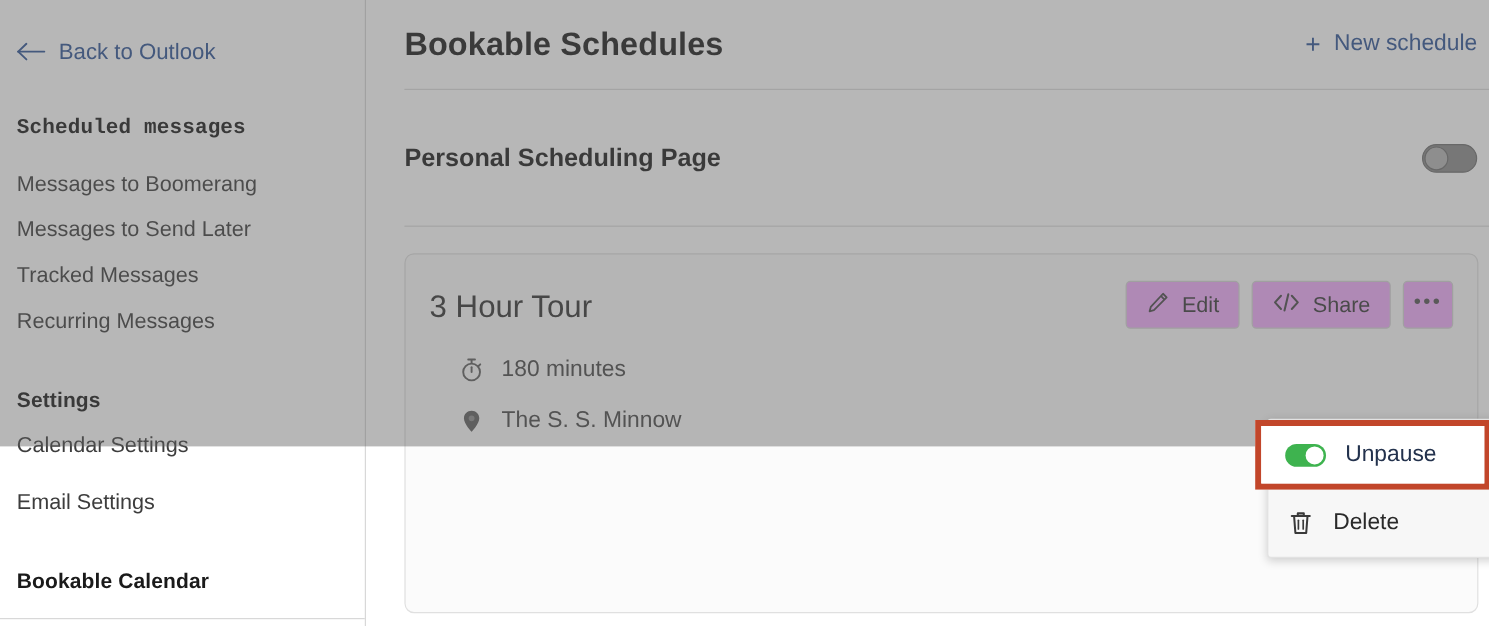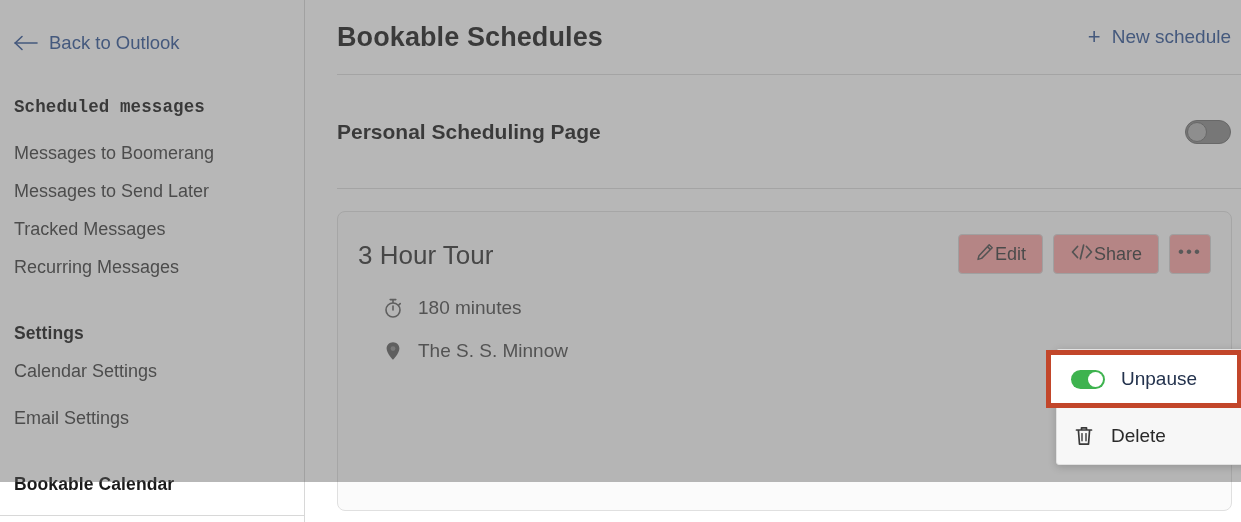--- a/index.html
+++ b/index.html
@@ -8,21 +8,21 @@
     width: 1241px;
     height: 522px;
     overflow: hidden;
     font-family: "Liberation Sans", sans-serif;
     background: #ffffff;
   }
 
   #root {
     position: relative;
     width: 1241px;
-    height: 482px;
+    height: 372px;
     background: #ffffff;
   }
 
   
   .app-layer {
     position: absolute;
     inset: 0;
     display: flex;
     background: #ffffff;
   }
@@ -182,25 +182,26 @@
   }
   .card-actions {
     display: flex;
     gap: 10px;
     align-items: center;
   }
   .btn {
     display: flex;
     align-items: center;
     justify-content: center;
+    gap: 10px;
     height: 40px;
     padding: 0 16px;
     border: 1px solid #d6d6d6;
     border-radius: 4px;
-    background: #fca5a5;
+    background: #f0abfc;
     font-size: 18px;
     color: #3a3a3a;
     white-space: nowrap;
   }
   .btn-icon-only { width: 42px; padding: 0; }
   .dots {
     letter-spacing: 2px;
     font-size: 17px;
     color: #555;
     line-height: 1;

